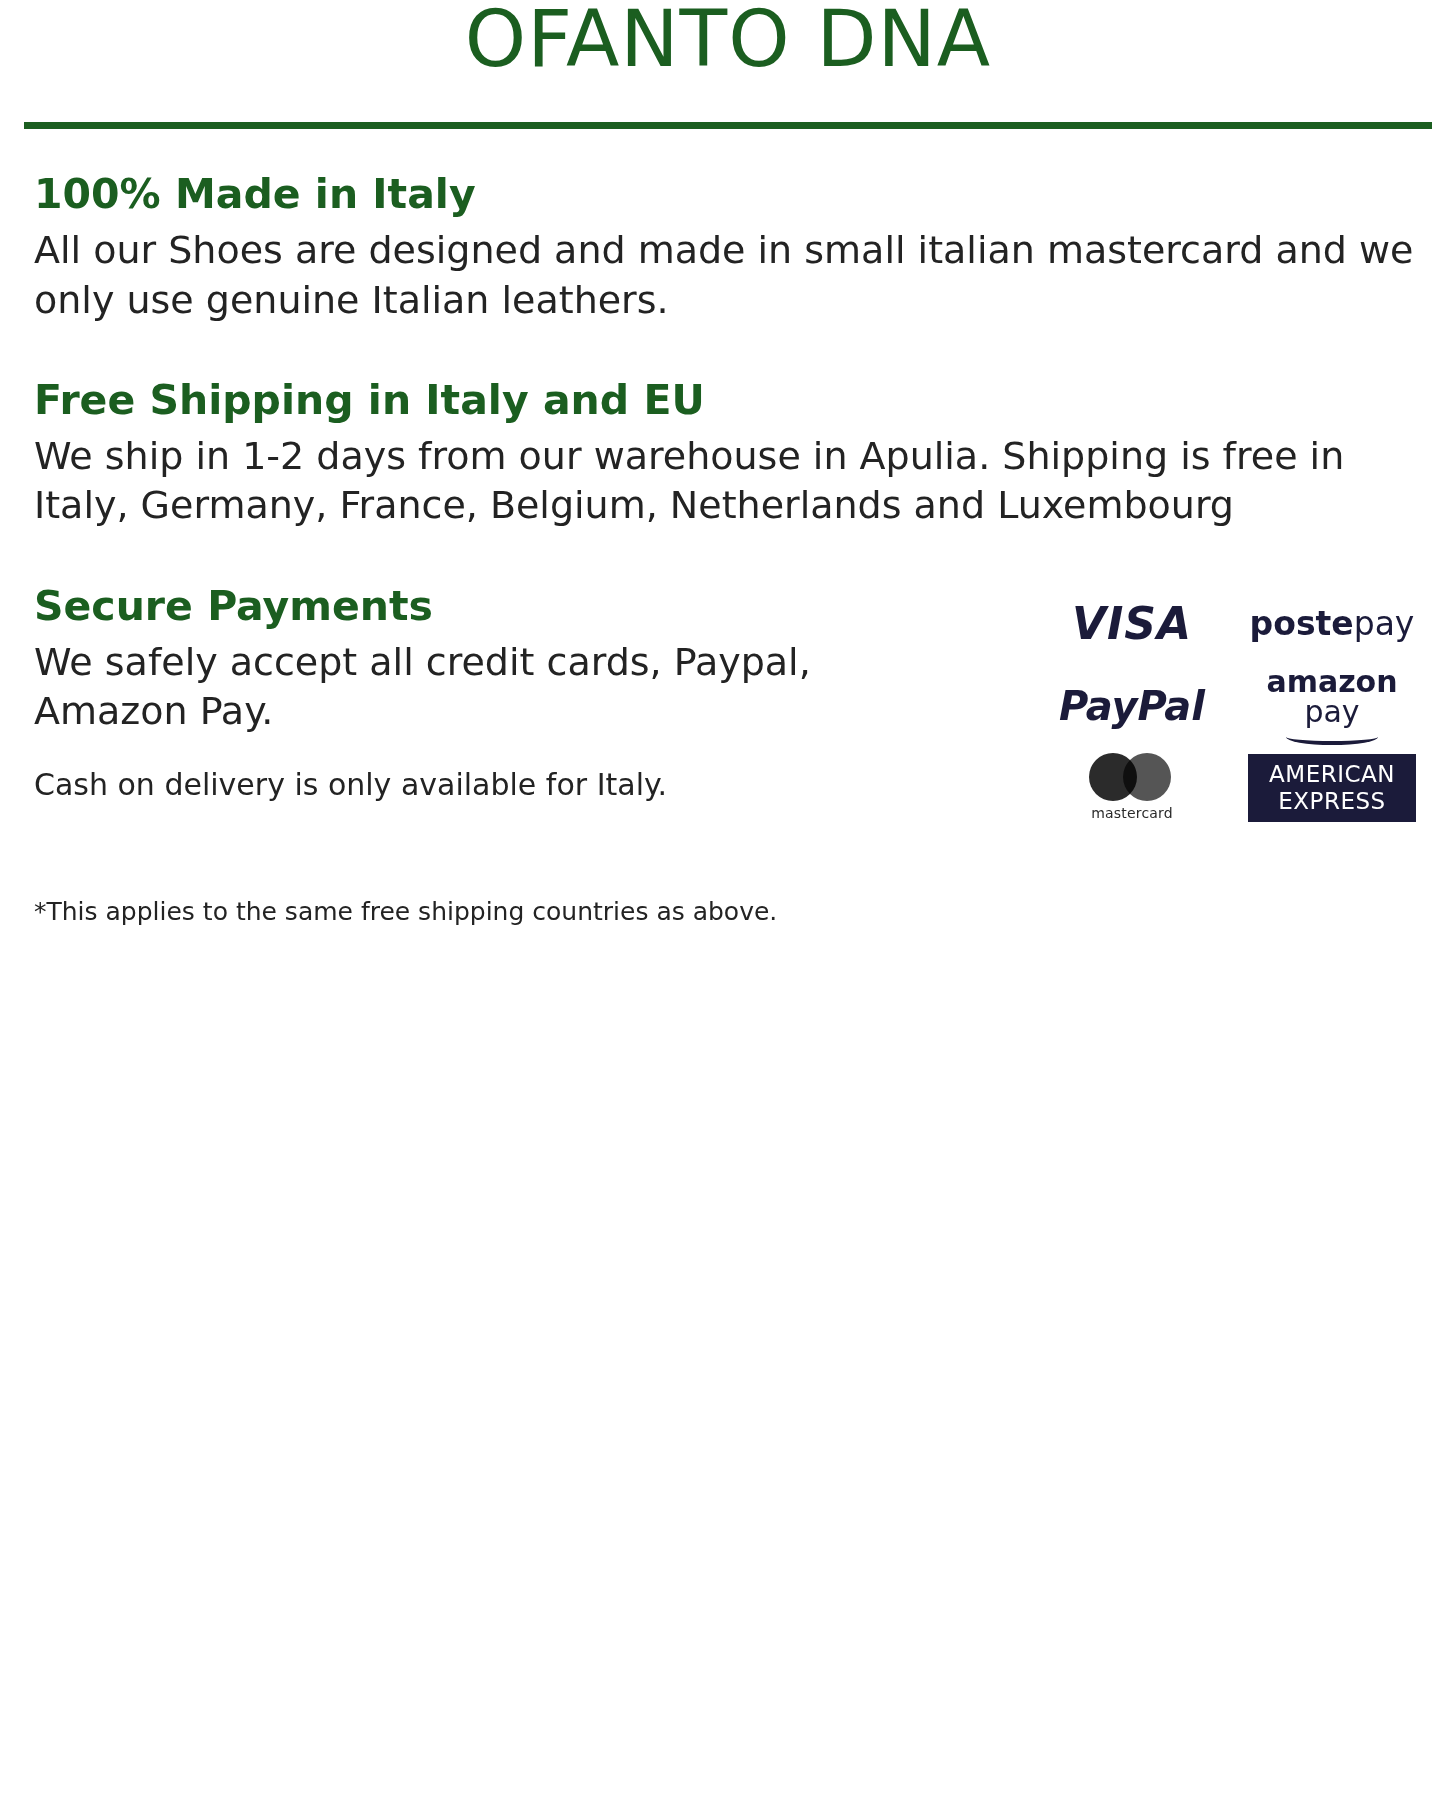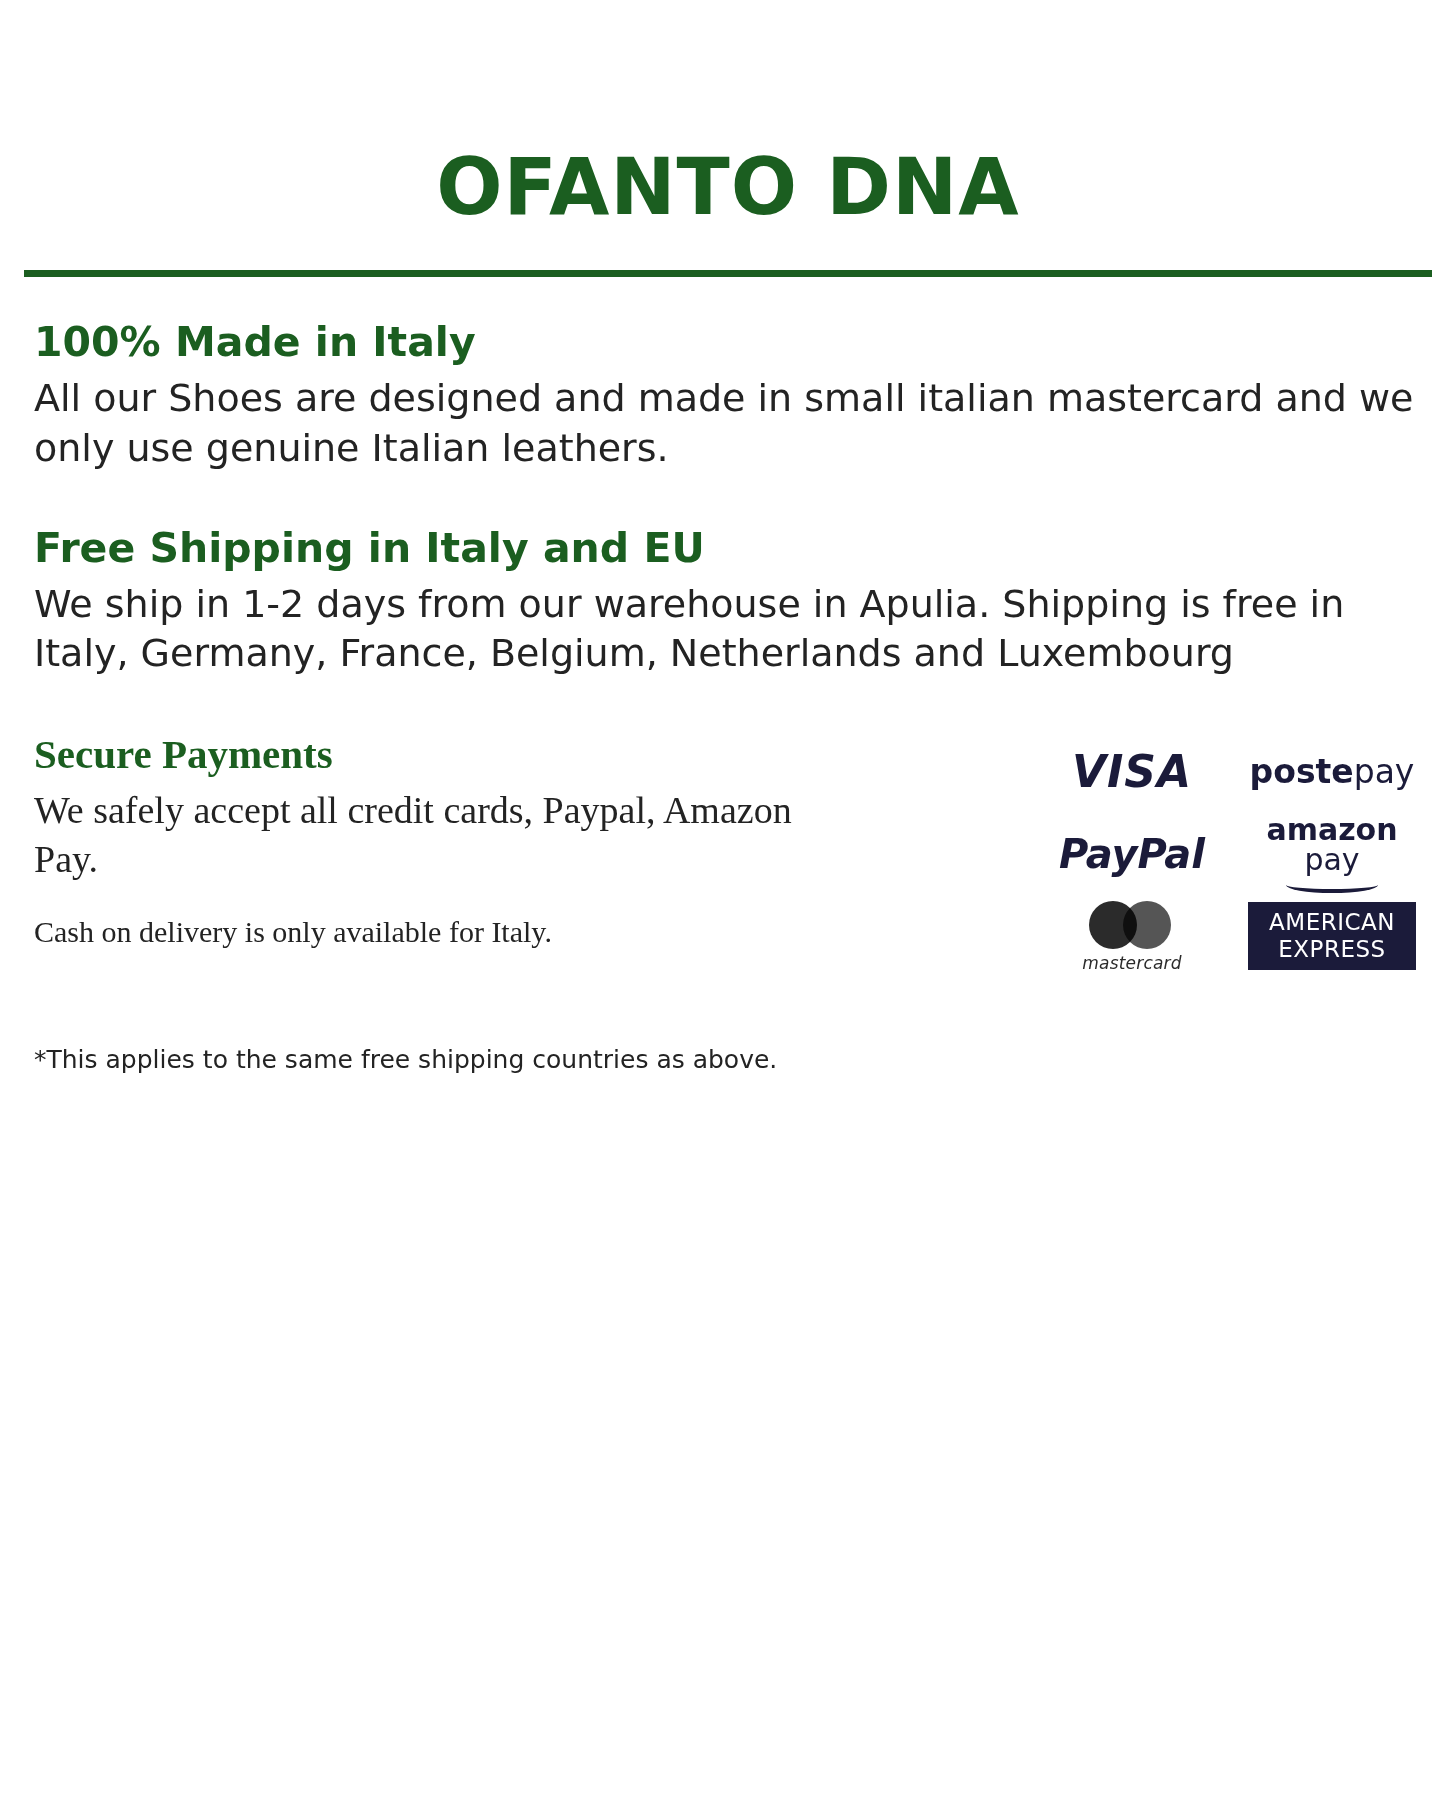--- a/index.html
+++ b/index.html
@@ -19,24 +19,23 @@
     position: absolute;
     left: 0;
     top: 0;
     width: 1456px;
     height: 1819px;
   }
   .title {
     text-align: center;
     color: #1b5e20;
     font-size: 78px;
-    font-weight: 700;
+    font-weight: 400;
     letter-spacing: 1px;
     margin: 0;
-    padding-top: 148px;
     line-height: 1.0;
   }
   .rule {
     margin: 44px 24px 0 24px;
     height: 7px;
     background: #1b5e20;
   }
   .content {
     padding: 42px 34px 0 34px;
   }
@@ -61,21 +60,20 @@
     margin-bottom: 46px;
   }
   .payments-wrap {
     display: flex;
     align-items: flex-start;
     justify-content: space-between;
   }
   .payments-text {
     flex: 0 0 auto;
     max-width: 830px;
-    font-family: Liberation Serif, serif;
   }
   .logos {
     flex: 0 0 auto;
     width: 380px;
     margin-top: 10px;
     display: grid;
     grid-template-columns: 1fr 1fr;
     grid-row-gap: 24px;
     grid-column-gap: 12px;
     justify-items: center;
@@ -142,25 +140,24 @@
     position: absolute;
     top: 0;
     width: 48px;
     height: 48px;
     border-radius: 50%;
     background: #2b2b2b;
   }
   .mc .c.left { left: 0; }
   .mc .c.right { left: 34px; background: #555; mix-blend-mode: multiply; }
   .mc .label {
-    font-size: 17px;
+    font-size: 14px;
     color: #2b2b2b;
     margin-top: 4px;
     letter-spacing: 0.2px;
-    font-style: italic;
   }
   .amex {
     background: #1b1b3a;
     color: #ffffff;
     font-weight: 400;
     font-size: 23px;
     line-height: 1.0;
     text-align: center;
     padding: 9px 8px;
     letter-spacing: 0.5px;

